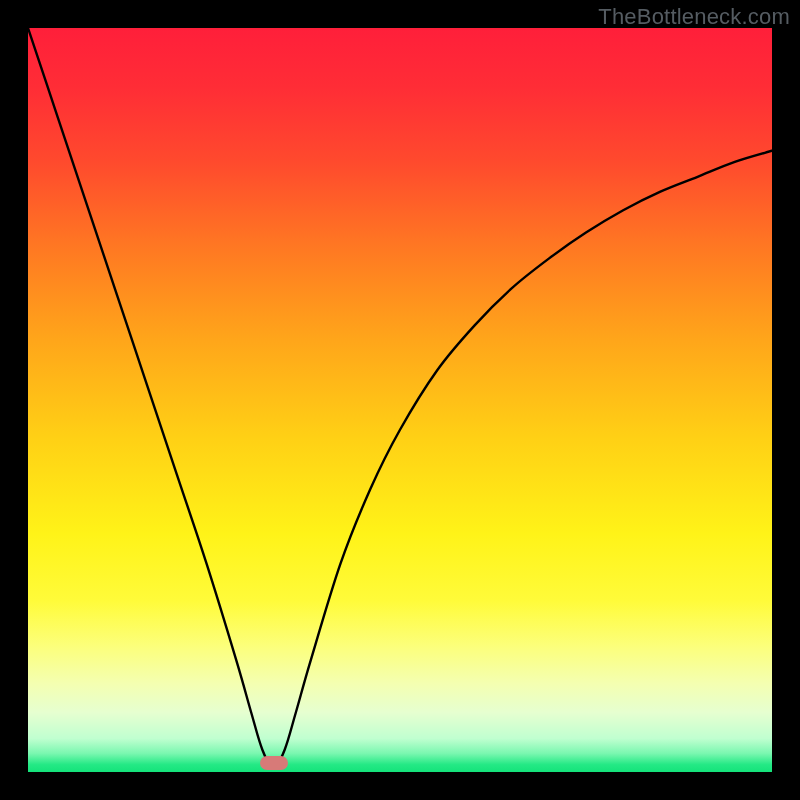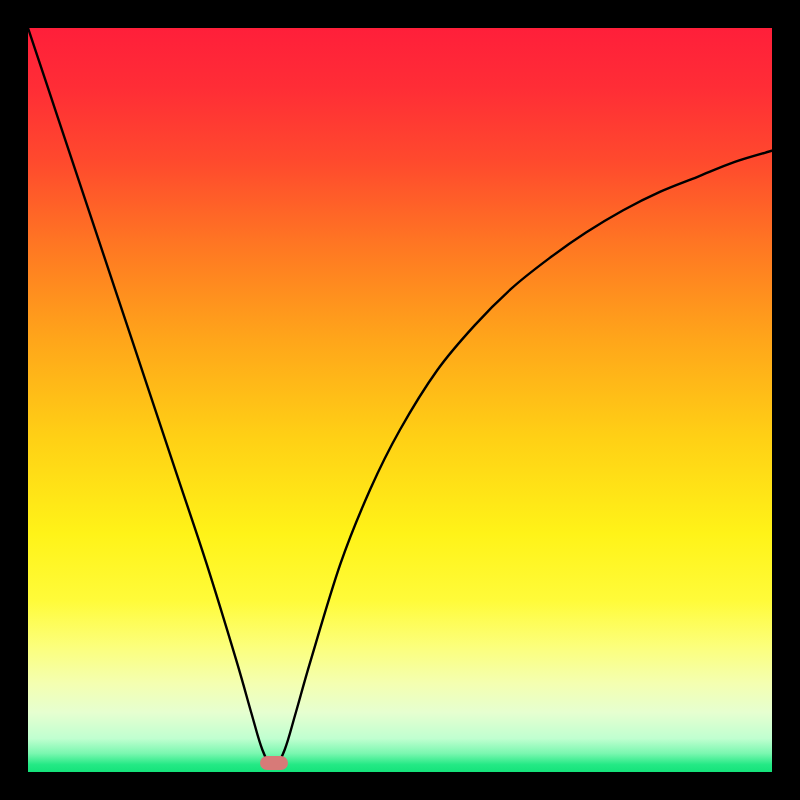--- a/index.html
+++ b/index.html
@@ -46,20 +46,21 @@
     border-radius: 7px;
     background: #d77a78;
     transform: translate(-50%, -50%);
     z-index: 5;
   }
 </style>
 </head>
 <body>
 
 <div class="frame">
+  <div class="watermark">TheBottleneck.com</div>
   <div class="plot-area">
     <svg id="plot-svg" viewBox="0 0 744 744" preserveAspectRatio="none">
       <defs>
         <linearGradient id="bg-grad" x1="0" y1="0" x2="0" y2="1">
             <stop offset="0%" stop-color="#ff1f3a"></stop>
             <stop offset="8%" stop-color="#ff2d36"></stop>
             <stop offset="18%" stop-color="#ff4a2d"></stop>
             <stop offset="30%" stop-color="#ff7a22"></stop>
             <stop offset="42%" stop-color="#ffa61a"></stop>
             <stop offset="55.00000000000001%" stop-color="#ffd015"></stop>

